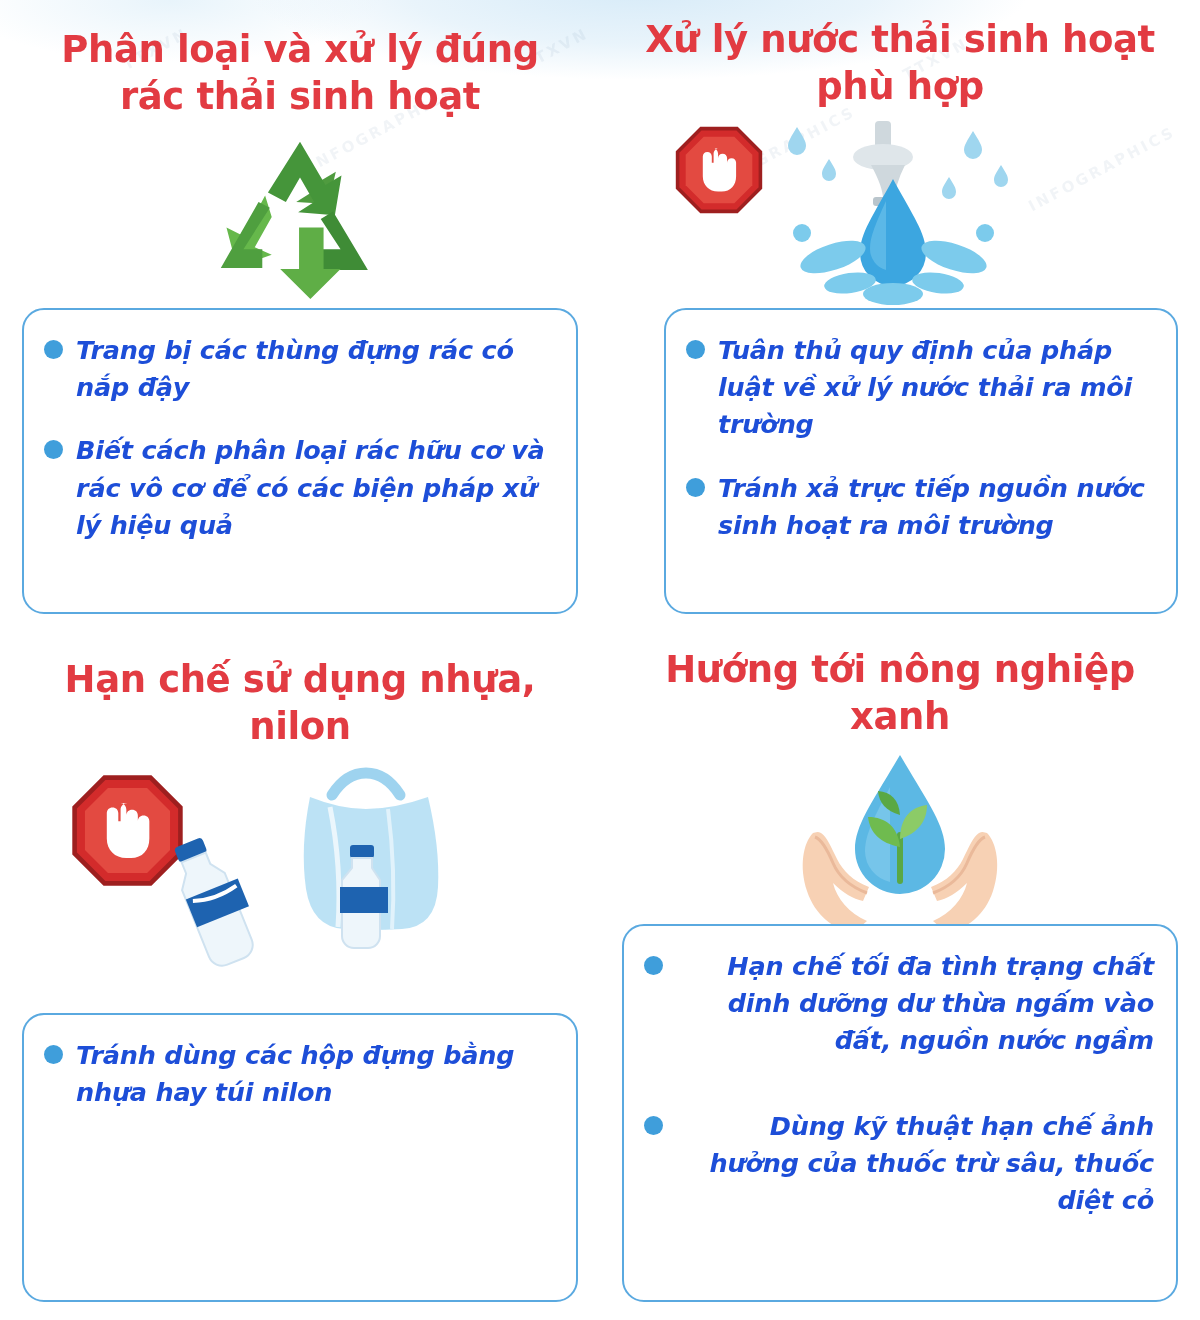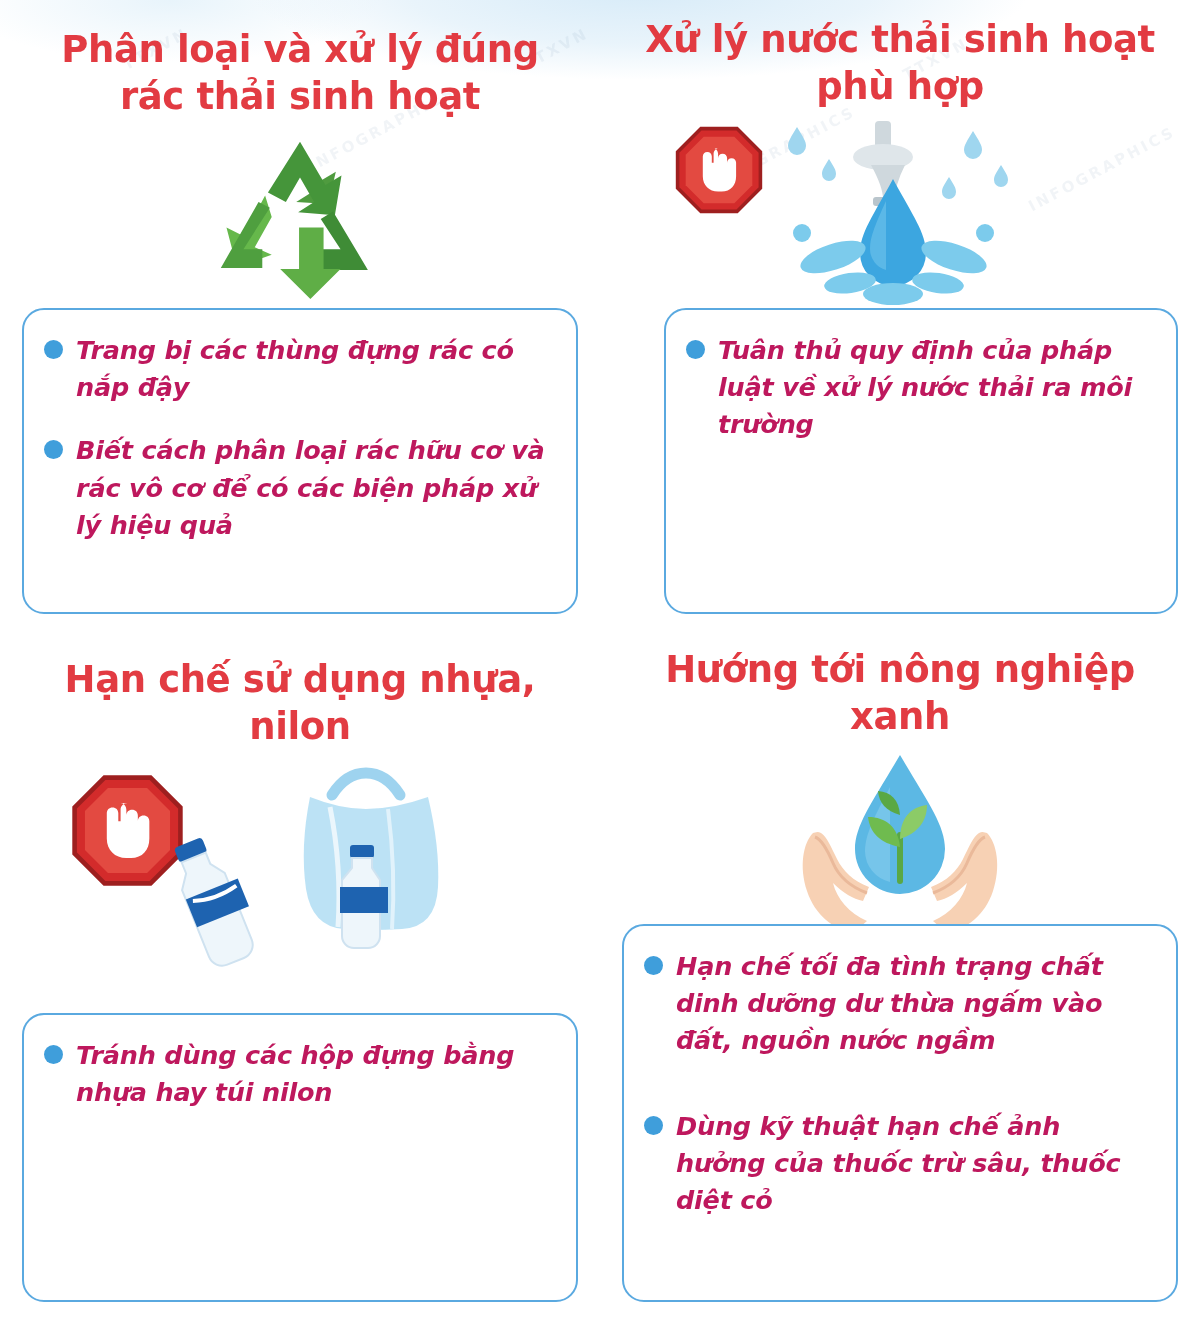--- a/index.html
+++ b/index.html
@@ -79,41 +79,41 @@
     bottom: 16px;
     border: 2px solid #5aa9e0;
     border-radius: 22px;
     background: #ffffff;
     box-sizing: border-box;
     padding: 22px 22px 18px 20px;
   }
   .q1 .card { height: 306px; }
   .q2 .card { height: 306px; margin-left: 42px; }
   .q3 .card { height: 289px; bottom: 18px; }
-  .q4 .card { height: 378px; bottom: 18px; }
+  .q4 .card { height: 378px; bottom: 18px; text-align: right; }
 
   .bullet-row {
     display: flex;
     align-items: flex-start;
     margin-bottom: 26px;
   }
   .bullet-row:last-child { margin-bottom: 0; }
   .q3 .bullet-row, .q4 .bullet-row { margin-bottom: 48px; }
 
   .dot {
     flex: 0 0 auto;
     width: 19px;
     height: 19px;
     border-radius: 50%;
     background: #3f9edb;
     margin-top: 8px;
     margin-right: 13px;
   }
   .btext {
-    color: #be185d;
+    color: #1d4ed8;
     font-size: 25.5px;
     line-height: 1.46;
     font-weight: 700;
     font-style: italic;
     font-family: "DejaVu Sans", sans-serif;
     letter-spacing: -0.2px;
   }
 
   
   .recycle { width: 190px; height: 165px; }
@@ -213,20 +213,24 @@
             </g>
           </svg>
         </div>
       </div>
 
       <div class="card">
         <div class="bullet-row">
           <span class="dot"></span>
           <span class="btext">Tuân thủ quy định của pháp luật về xử lý nước thải ra môi trường</span>
         </div>
+        <div class="bullet-row">
+          <span class="dot"></span>
+          <span class="btext">Tránh xả trực tiếp nguồn nước sinh hoạt ra môi trường</span>
+        </div>
       </div>
     </div>
 
     <div class="quad q3">
       <div class="q-title">Hạn chế sử dụng nhựa, nilon</div>
 
       <div class="art">
         <div class="plasticart">
 
           <svg width="115" height="115" viewBox="0 0 100 100" style="position:absolute; left:70px; top:22px;">

